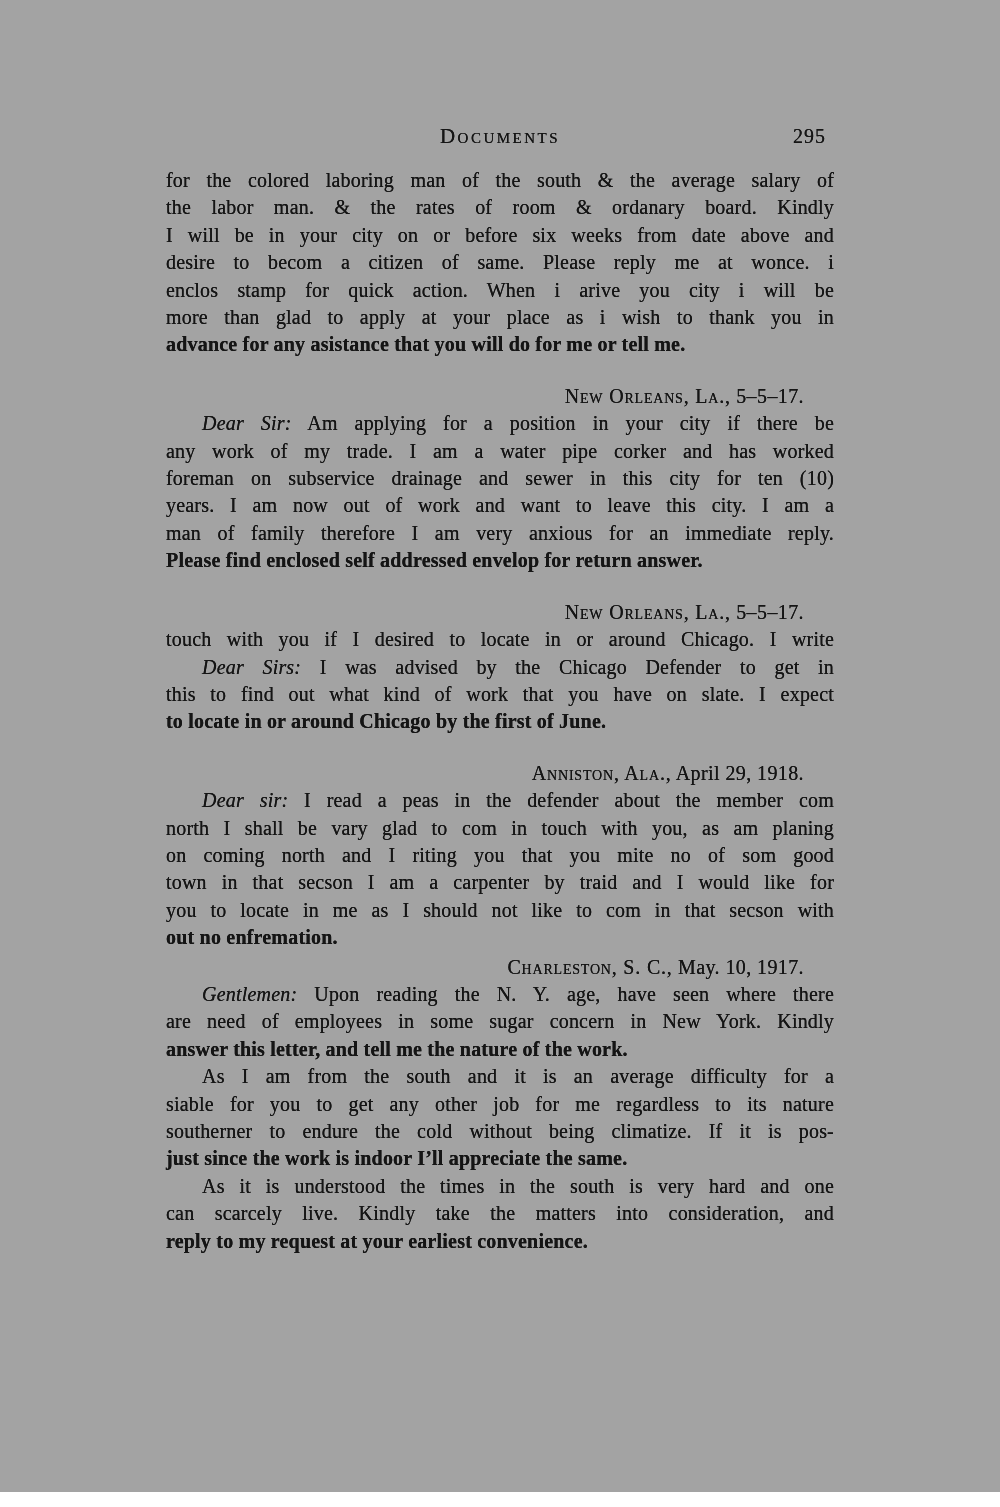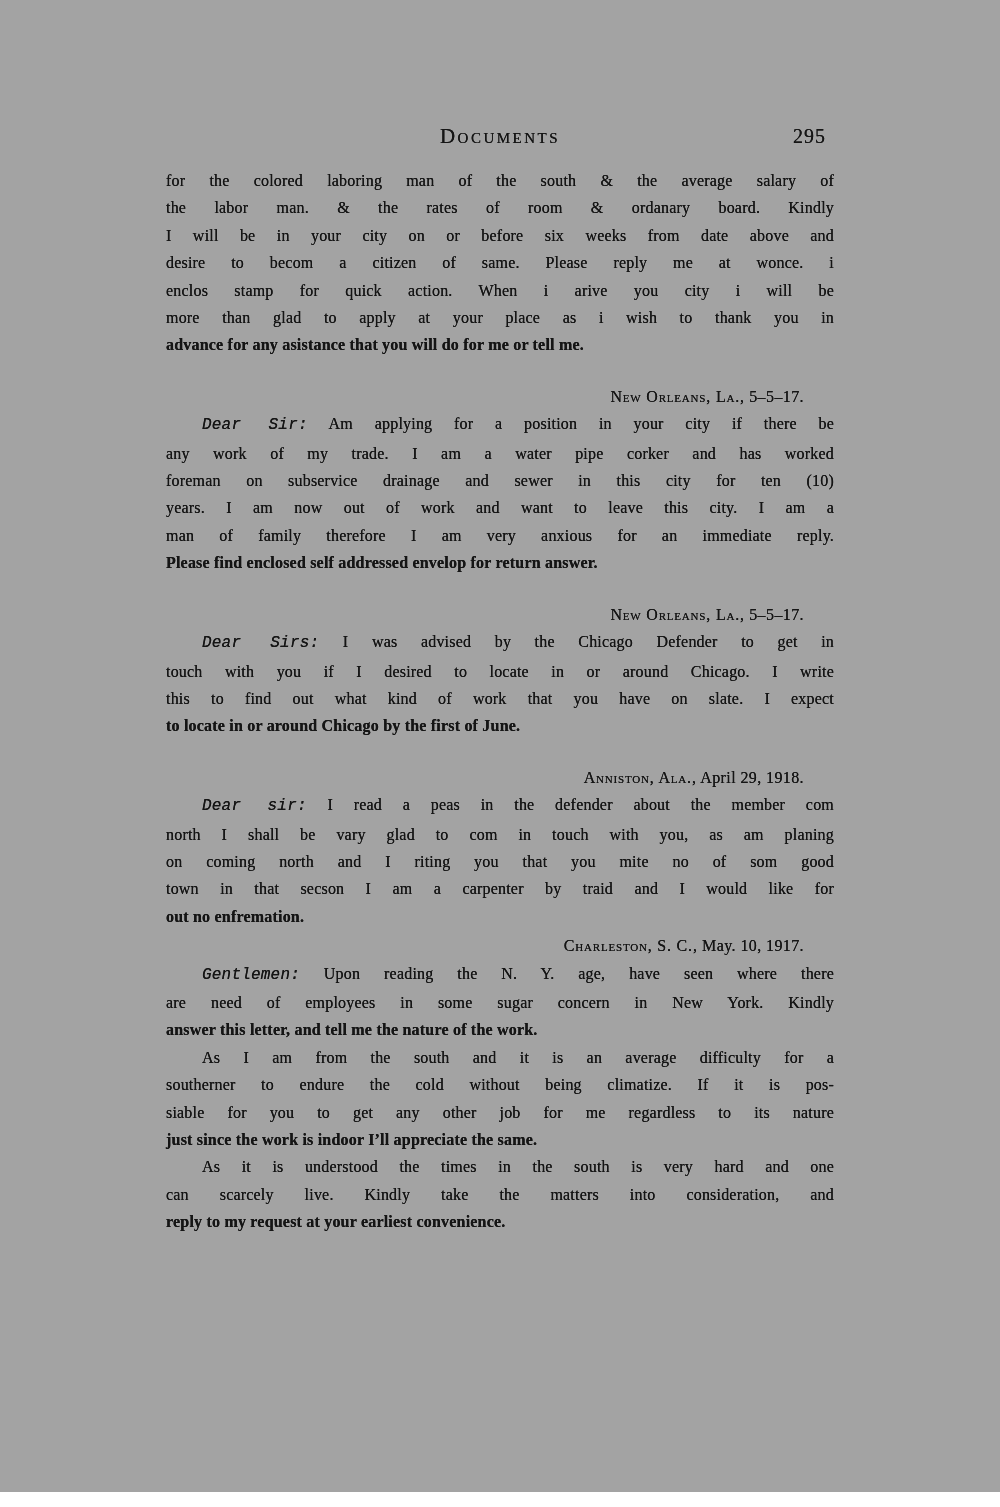--- a/index.html
+++ b/index.html
@@ -38,32 +38,32 @@
     right: 8px;
     top: 1px;
     font-size: 20px;
     letter-spacing: 1px;
   }
   .document-body {
     position: absolute;
     top: 167px;
     left: 166px;
     width: 668px;
-    font-size: 16px;
+    font-size: 20px;
     line-height: 27.4px;
     letter-spacing: 0.2px;
   }
   .para { margin: 0; }
   .line {
     text-align: justify;
     text-align-last: justify;
   }
   .line.final { text-align-last: left; font-weight: bold; }
   .line.first { text-indent: 36px; }
-  .salutation { font-style: italic; font-family: Liberation Mono, monospace; }
+  .salutation { font-style: italic; }
   .dateline {
     text-align: right;
     padding-right: 30px;
     margin-top: 2px;
   }
   .dateline.gap { margin-top: 24px; }
   .dateline .place {
     font-variant: small-caps;
     letter-spacing: 0.8px;
   }
@@ -91,43 +91,44 @@
       <div class="para">
         <div class="line first"><span class="salutation">Dear Sir:</span> Am applying for a position in your city if there be</div>
         <div class="line">any work of my trade. I am a water pipe corker and has worked</div>
         <div class="line">foreman on subservice drainage and sewer in this city for ten (10)</div>
         <div class="line">years. I am now out of work and want to leave this city. I am a</div>
         <div class="line">man of family therefore I am very anxious for an immediate reply.</div>
         <div class="line final">Please find enclosed self addressed envelop for return answer.</div>
       </div>
       <div class="dateline gap"><span class="place">New Orleans, La.,</span><span class="date"> 5–5–17.</span></div>
       <div class="para">
+        <div class="line">touch with you if I desired to locate in or around Chicago. I write</div>
         <div class="line first"><span class="salutation">Dear Sirs:</span> I was advised by the Chicago Defender to get in</div>
-        <div class="line">touch with you if I desired to locate in or around Chicago. I write</div>
         <div class="line">this to find out what kind of work that you have on slate. I expect</div>
         <div class="line final">to locate in or around Chicago by the first of June.</div>
       </div>
       <div class="dateline gap"><span class="place">Anniston, Ala.,</span><span class="date"> April 29, 1918.</span></div>
       <div class="para">
         <div class="line first"><span class="salutation">Dear sir:</span> I read a peas in the defender about the member com</div>
         <div class="line">north I shall be vary glad to com in touch with you, as am planing</div>
         <div class="line">on coming north and I riting you that you mite no of som good</div>
         <div class="line">town in that secson I am a carpenter by traid and I would like for</div>
+        <div class="line">you to locate in me as I should not like to com in that secson with</div>
         <div class="line final">out no enfremation.</div>
       </div>
       <div class="dateline"><span class="place">Charleston, S. C.,</span><span class="date"> May. 10, 1917.</span></div>
       <div class="para">
         <div class="line first"><span class="salutation">Gentlemen:</span> Upon reading the N. Y. age, have seen where there</div>
         <div class="line">are need of employees in some sugar concern in New York. Kindly</div>
         <div class="line final">answer this letter, and tell me the nature of the work.</div>
       </div>
       <div class="para">
         <div class="line first">As I am from the south and it is an average difficulty for a</div>
+        <div class="line">siable for you to get any other job for me regardless to its nature</div>
         <div class="line">southerner to endure the cold without being climatize. If it is pos-</div>
-        <div class="line">siable for you to get any other job for me regardless to its nature</div>
         <div class="line final">just since the work is indoor I’ll appreciate the same.</div>
       </div>
       <div class="para">
         <div class="line first">As it is understood the times in the south is very hard and one</div>
         <div class="line">can scarcely live. Kindly take the matters into consideration, and</div>
         <div class="line final">reply to my request at your earliest convenience.</div>
       </div>
     </div>
 </div>
 

